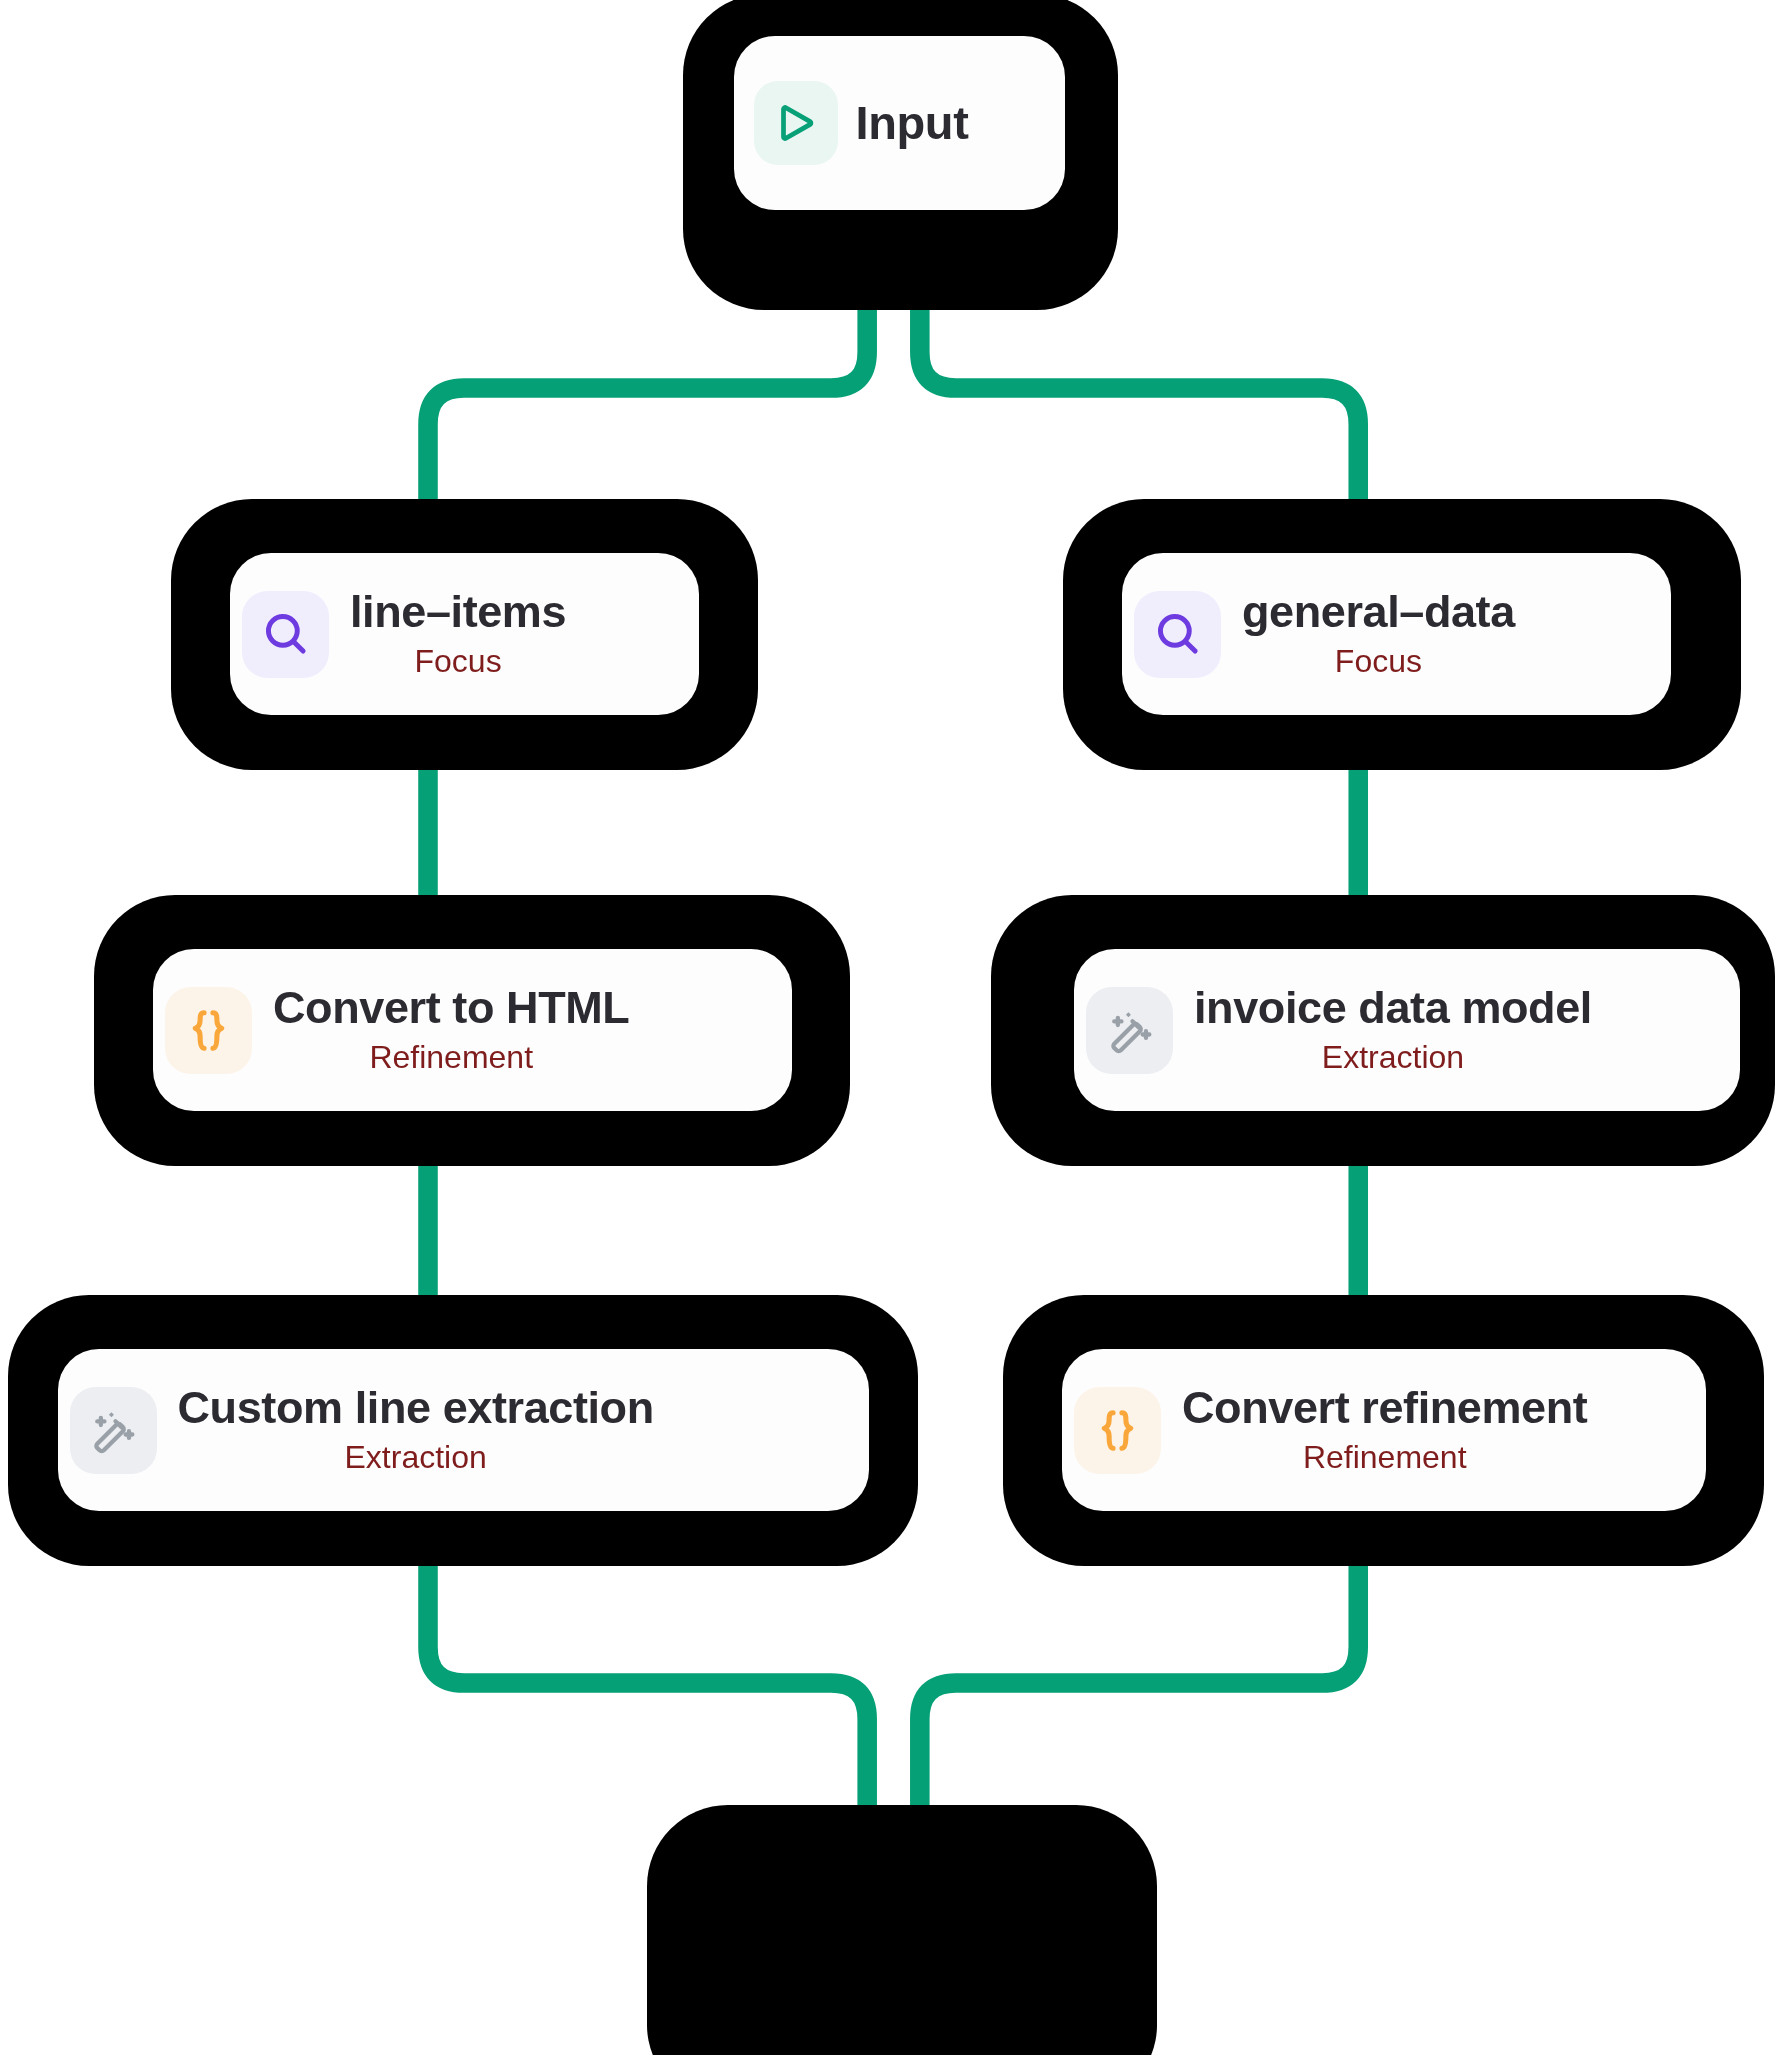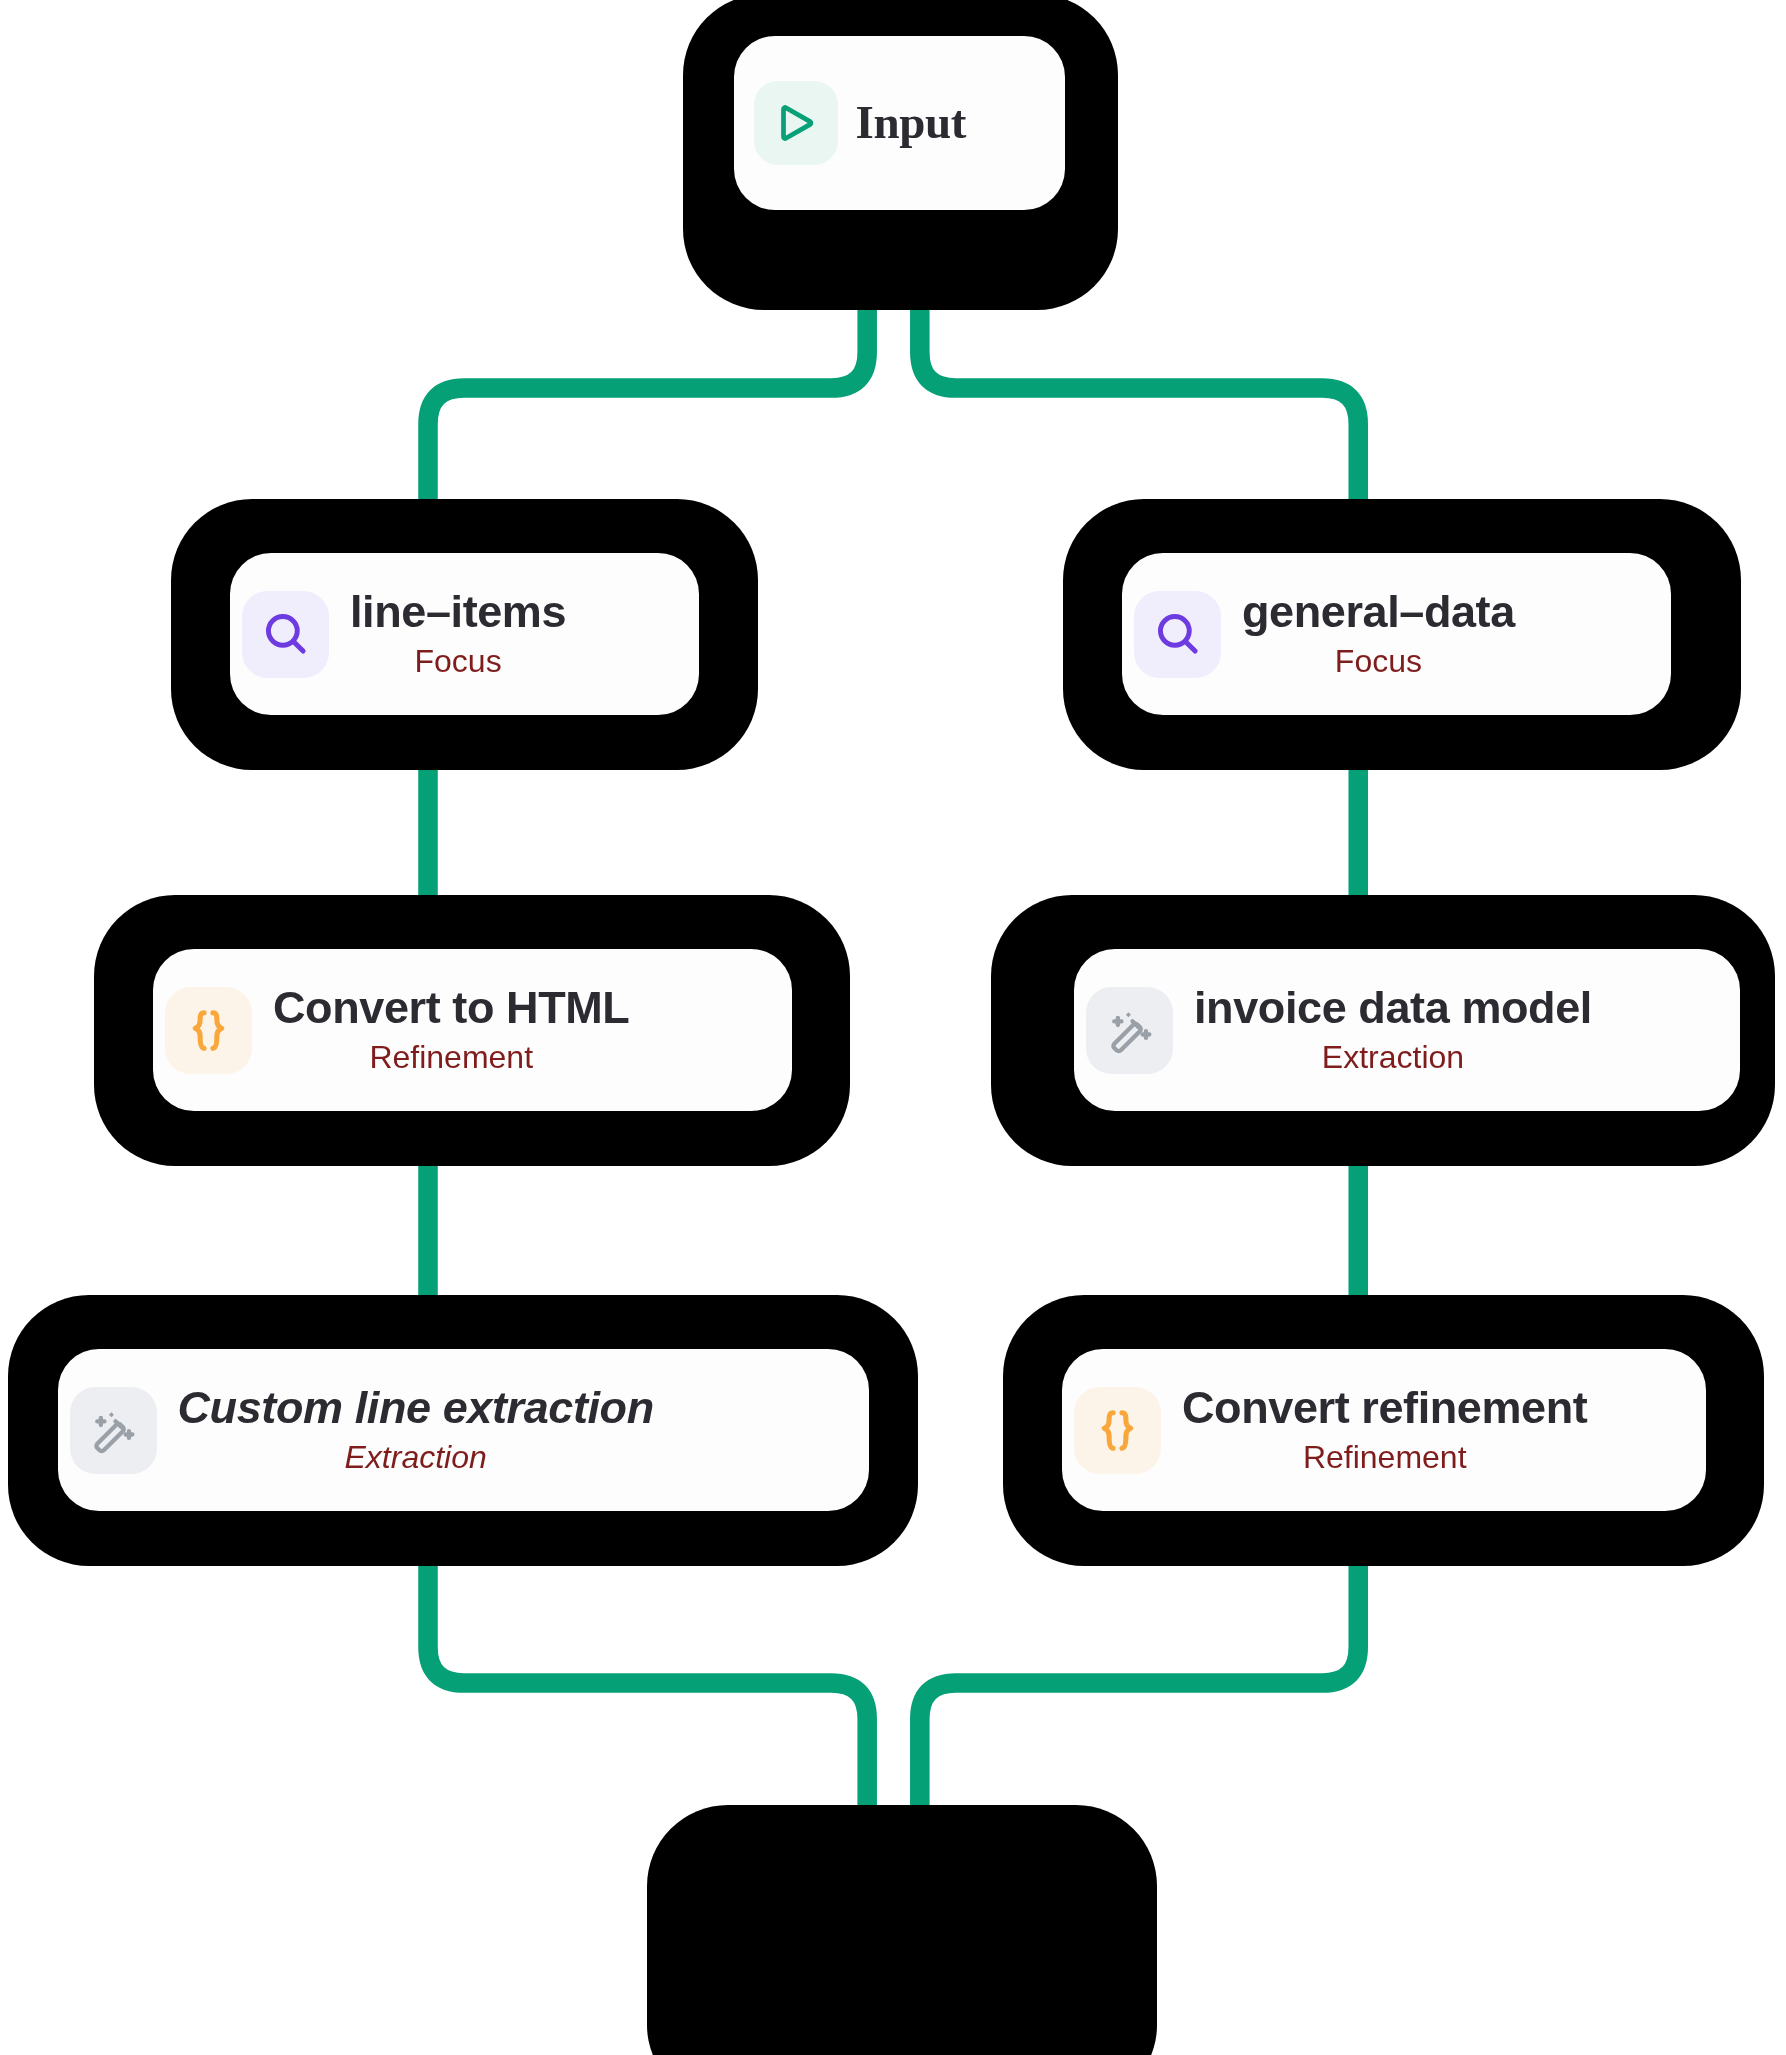--- a/index.html
+++ b/index.html
@@ -70,21 +70,20 @@
     color:#7f1d1d;
     font-weight:400;
     white-space:nowrap;
     line-height:1.15;
   }
 
   
   .node.terminal .card{
     padding:0 33px 0 19.6px;
     gap:18px;
-    font-family:Liberation Serif, serif;
   }
   .node.terminal .icon-tile{width:84px;height:84px;border-radius:24px;}
   .node.terminal .title{font-size:47px;}
 
   
   .node.step .card{
     padding:0 30px 0 12px;
     gap:21px;
     text-align:center;
   }
@@ -114,21 +113,21 @@
 
   
   #node-convert-html{left:94px; top:895px; width:756px; height:271px;}
   #node-convert-html .card{left:59px; top:54px; width:639px; height:162px;}
 
   
   #node-invoice-model{left:991px; top:895px; width:784px; height:271px;}
   #node-invoice-model .card{left:59px; top:54px; width:666px; height:162px;margin-left:24px;}
 
   
-  #node-custom-line{left:7.5px; top:1295px; width:910px; height:271px;font-style:italic;}
+  #node-custom-line{left:7.5px; top:1295px; width:910px; height:271px;}
   #node-custom-line .card{left:50px; top:54px; width:811px; height:162px;}
 
   
   #node-string-refinement{left:1003px; top:1295px; width:761px; height:271px;}
   #node-string-refinement .card{left:59px; top:54px; width:644px; height:162px;}
 
   
   #node-output{left:647px; top:1805px; width:510px; height:301px;}
   #node-output .card{left:54px; top:42px; width:376px; height:174px;}
 

